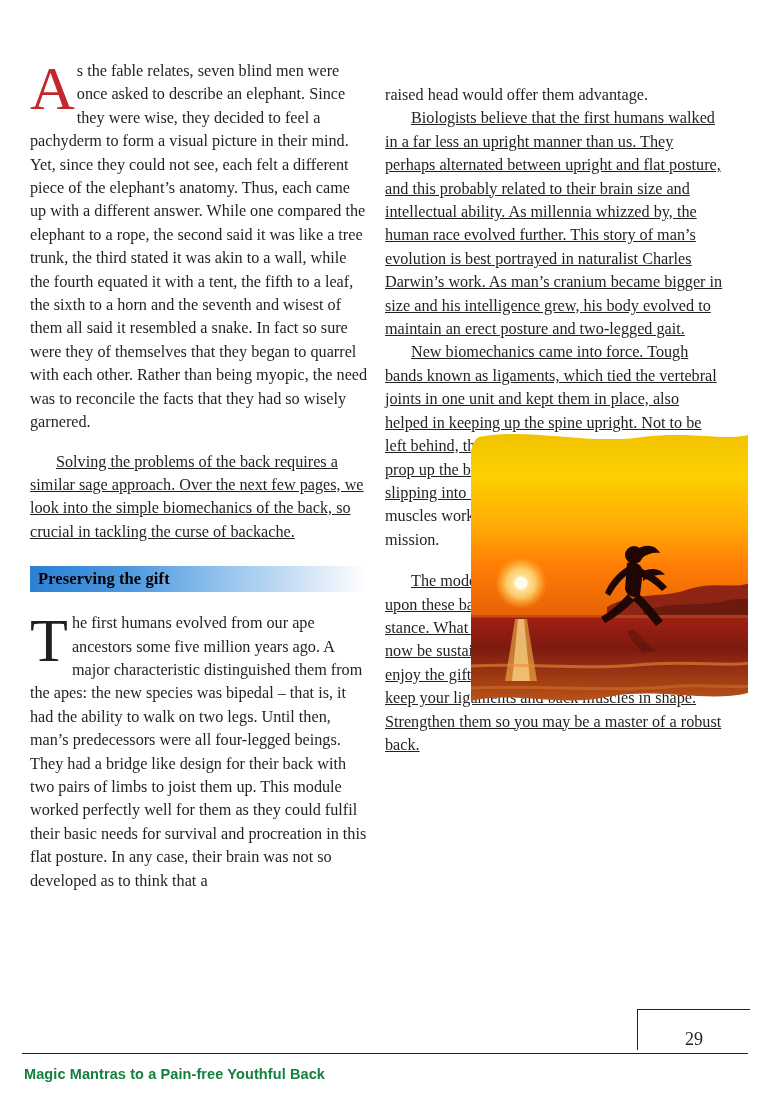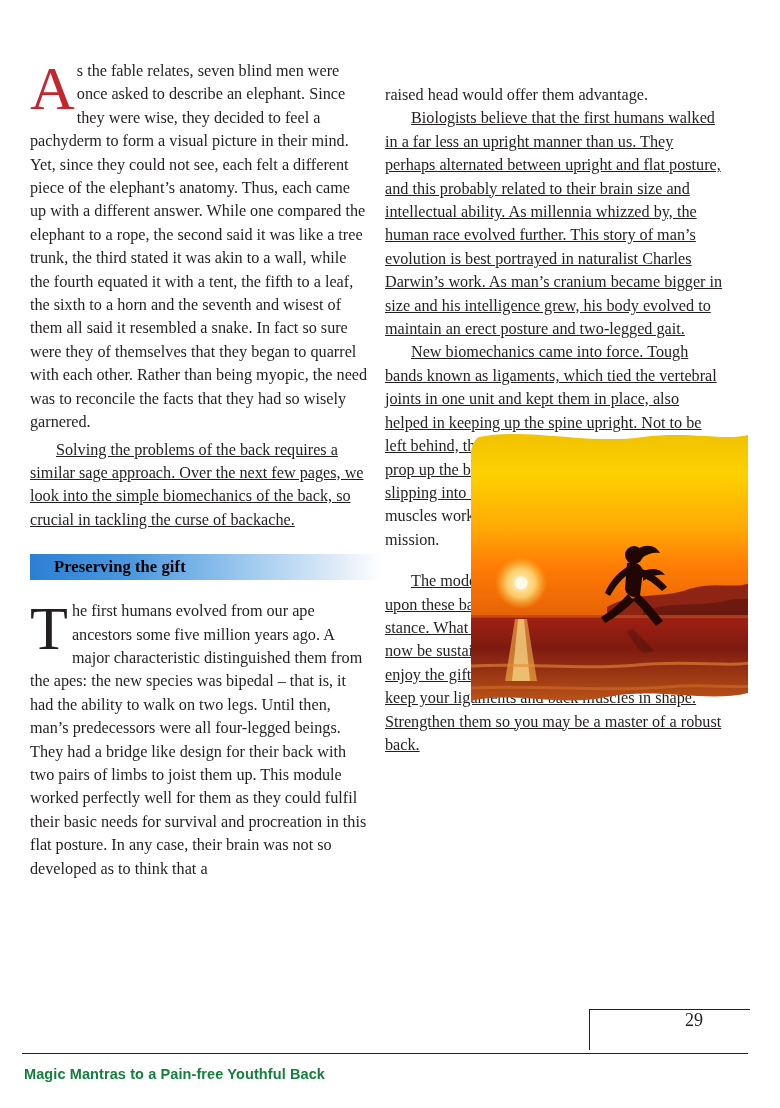--- a/index.html
+++ b/index.html
@@ -72,21 +72,20 @@
   }
 
   
   .section-bar {
     margin-top: 22px;
     width: 336px;
     height: 26px;
     background: linear-gradient(to right, #2b7fd4 0%, #4f9ade 30%, #9fc9ef 62%, #dce9f7 86%, #ffffff 100%);
     display: flex;
     align-items: center;
-    padding-left: 16px;
   }
   .section-bar span {
     font-family: "Liberation Serif", serif;
     font-weight: bold;
     font-size: 16.5px;
     color: #000000;
     padding-left: 8px;
     letter-spacing: 0.1px;
   }
 
@@ -103,23 +102,22 @@
   
   .page-number-box {
     position: absolute;
     right: 30px;
     bottom: 58px;
     width: 112px;
     height: 40px;
     border-top: 1px solid #231f20;
     border-left: 1px solid #231f20;
     display: flex;
-    align-items: flex-start;
+    align-items: flex-end;
     justify-content: center;
-    padding-left: 48px;
   }
   .page-number-box span {
     font-size: 18px;
     color: #231f20;
   }
   .footer-rule {
     position: absolute;
     left: 22px;
     bottom: 54px;
     width: 726px;
@@ -143,21 +141,21 @@
 <body>
 
 <div class="page">
 
   <div class="columns">
 
     <div class="col col-left">
 
       <p class="dropcap-para"><span class="dropcap dropcap-A">A</span><span>s the fable relates, seven blind men were once asked to describe an elephant. Since they were wise, they decided to feel a pachyderm to form a visual picture in their mind. Yet, since they could not see, each felt a different piece of the elephant’s anatomy. Thus, each came up with a different answer. While one compared the elephant to a rope, the second said it was like a tree trunk, the third stated it was akin to a wall, while the fourth equated it with a tent, the fifth to a leaf, the sixth to a horn and the seventh and wisest of them all said it resembled a snake. In fact so sure were they of themselves that they began to quarrel with each other. Rather than being myopic, the need was to reconcile the facts that they had so wisely garnered.</span></p>
 
-      <p class="indent" style="margin-top:4px">Solving the problems of the back requires a similar sage approach. Over the next few pages, we look into the simple biomechanics of the back, so crucial in tackling the curse of backache.</p>
+      <p class="indent" style="margin-top:16px">Solving the problems of the back requires a similar sage approach. Over the next few pages, we look into the simple biomechanics of the back, so crucial in tackling the curse of backache.</p>
 
       <div class="section-bar">
         <span>Preserving the gift</span>
       </div>
 
       <p class="dropcap-para" style="margin-top:20px"><span class="dropcap dropcap-T">T</span><span>he first humans evolved from our ape ancestors some five million years ago. A major characteristic distinguished them from the apes: the new species was bipedal – that is, it had the ability to walk on two legs. Until then, man’s predecessors were all four-legged beings. They had a bridge like design for their back with two pairs of limbs to joist them up. This module worked perfectly well for them as they could fulfil their basic needs for survival and procreation in this flat posture. In any case, their brain was not so developed as to think that a</span></p>
 
     </div>
 
     <div class="col col-right">

